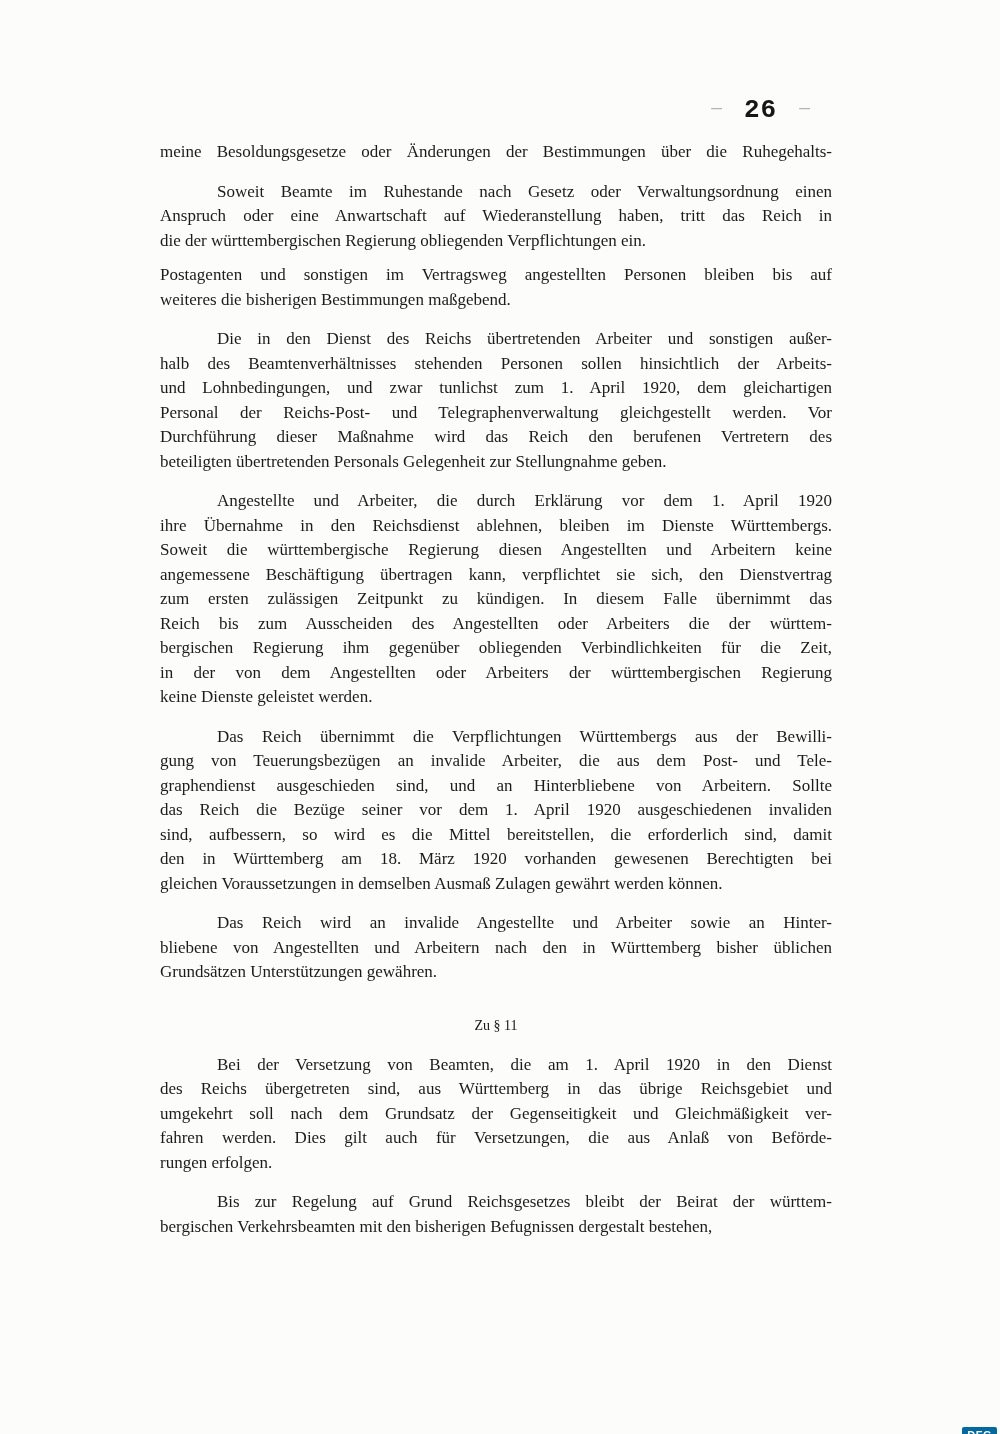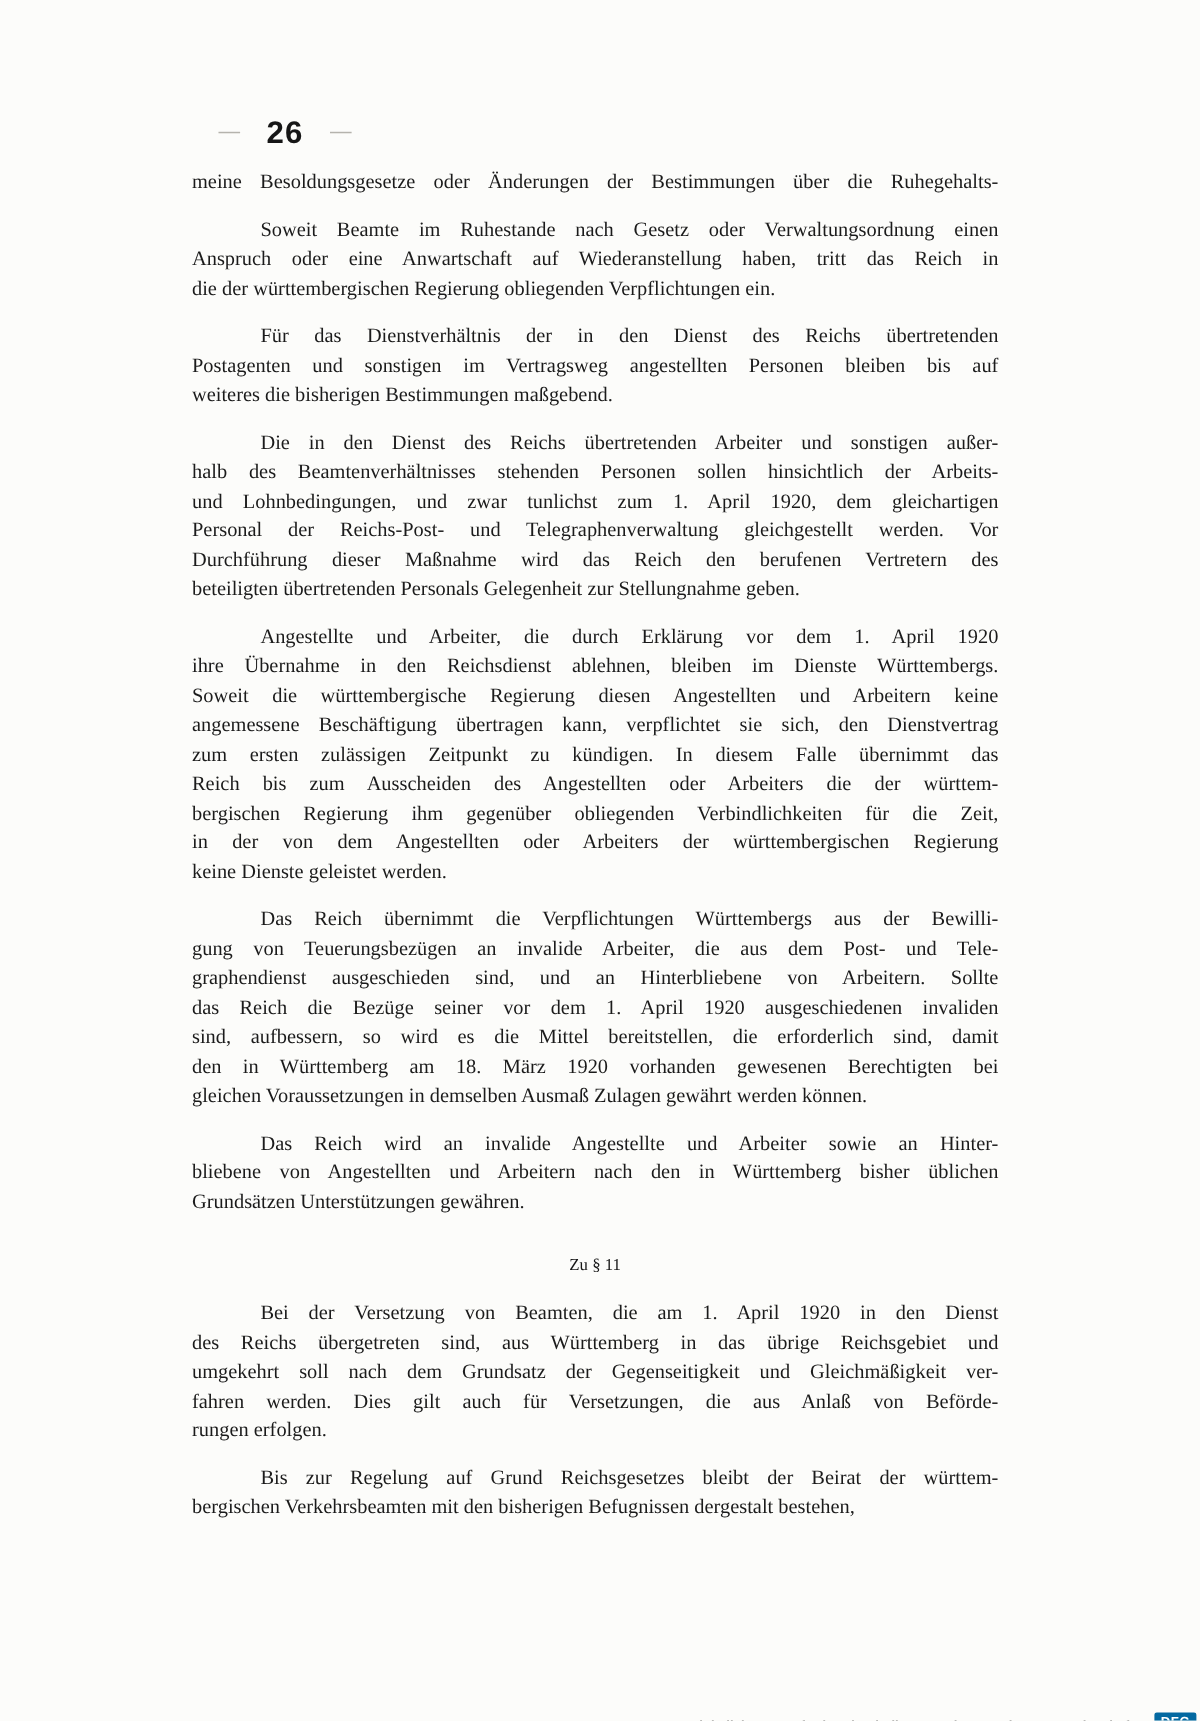--- a/index.html
+++ b/index.html
@@ -14,22 +14,22 @@
     background: #fcfcfa;
     overflow: hidden;
     font-family: "Liberation Serif", serif;
     color: #1b1b1b;
   }
   .page-header {
     position: absolute;
     top: 95px;
     left: 160px;
     width: 672px;
-    text-align: left;
-    font-family: Liberation Sans, sans-serif;
+    text-align: right;
+    font-family: Liberation Mono, monospace;
   }
   .page-number {
     font-size: 26px;
     font-weight: bold;
     color: #161616;
     letter-spacing: 1px;
   }
   .dash {
     color: #b5b3ad;
     font-size: 18px;
@@ -103,21 +103,20 @@
   <div class="text-body">
       <div class="paragraph">
         <div class="line">meine Besoldungsgesetze oder Änderungen der Bestimmungen über die Ruhegehalts-</div>
       </div>
       <div class="paragraph">
         <div class="line first">Soweit Beamte im Ruhestande nach Gesetz oder Verwaltungsordnung einen</div>
         <div class="line">Anspruch oder eine Anwartschaft auf Wiederanstellung haben, tritt das Reich in</div>
         <div class="line last">die der württembergischen Regierung obliegenden Verpflichtungen ein.</div>
       </div>
       <div class="paragraph">
-        <div class="line first">Für das Dienstverhältnis der in den Dienst des Reichs übertretenden</div>
         <div class="line">Postagenten und sonstigen im Vertragsweg angestellten Personen bleiben bis auf</div>
         <div class="line last">weiteres die bisherigen Bestimmungen maßgebend.</div>
       </div>
       <div class="paragraph">
         <div class="line first">Die in den Dienst des Reichs übertretenden Arbeiter und sonstigen außer-</div>
         <div class="line">halb des Beamtenverhältnisses stehenden Personen sollen hinsichtlich der Arbeits-</div>
         <div class="line">und Lohnbedingungen, und zwar tunlichst zum 1. April 1920, dem gleichartigen</div>
         <div class="line">Personal der Reichs-Post- und Telegraphenverwaltung gleichgestellt werden.  Vor</div>
         <div class="line">Durchführung dieser Maßnahme wird das Reich den berufenen Vertretern des</div>
         <div class="line last">beteiligten übertretenden Personals Gelegenheit zur Stellungnahme geben.</div>

